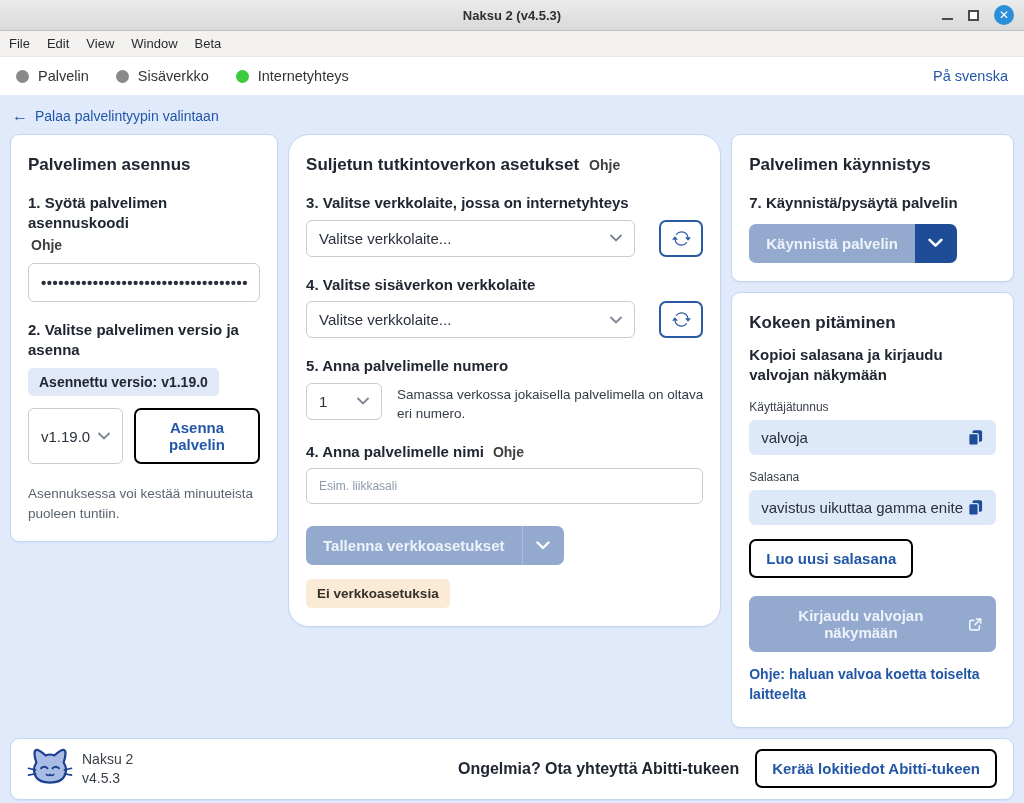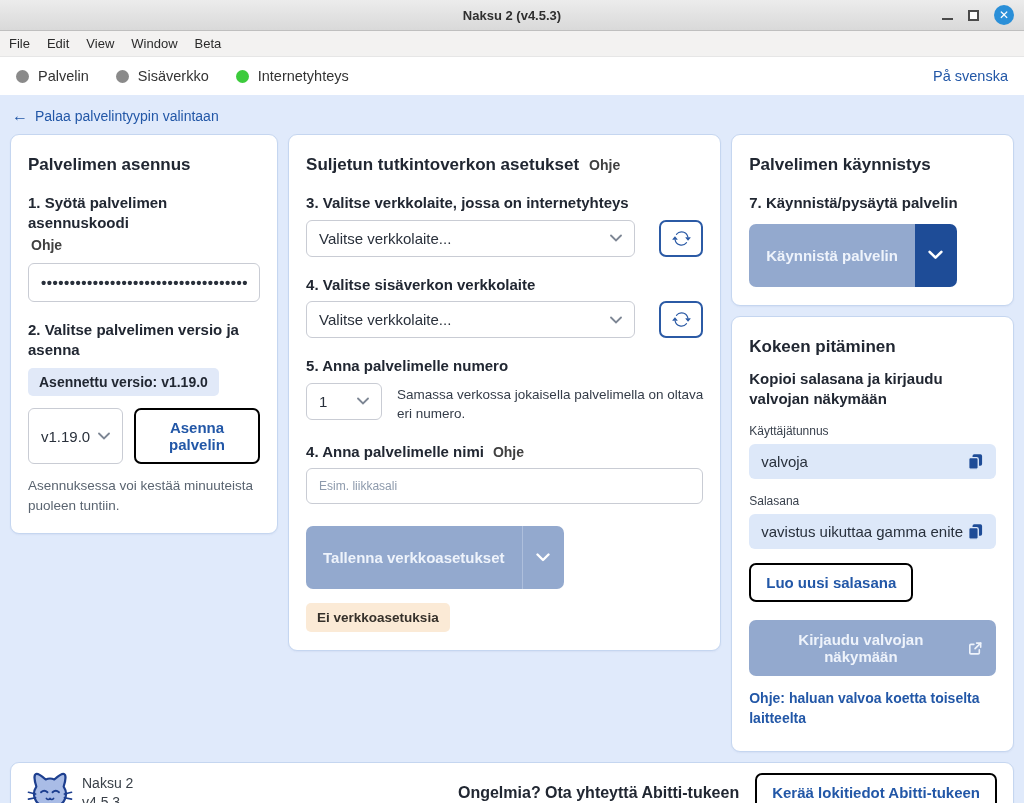--- a/index.html
+++ b/index.html
@@ -55,21 +55,21 @@
     color: #2257a7; font-size: 14px; margin: 3px 0 10px 2px;
   }
   .back-arrow { font-size: 16px; line-height: 1; }
   .columns { display: flex; gap: 10px; align-items: flex-start; }
   .panel {
     background: #fff; border: 1px solid #c5d6f0; border-radius: 9px;
     padding: 14px 17px 18px 17px;
     box-shadow: 0 1px 2px rgba(40,70,140,.06);
   }
   .col-1 { width: 289px; }
-  .col-2 { width: 469px; }
+  .col-2 { width: 469px; border-radius: 21px; }
   .col-3 { width: 298px; display: flex; flex-direction: column; gap: 10px; }
   .panel-title { font-size: 17px; font-weight: 700; margin: 6px 0 10px; }
   .panel-title-row { display: flex; align-items: baseline; gap: 10px; margin: 6px 0 10px; }
   .panel-title-row .panel-title { margin: 0; }
   .step-title { font-size: 15px; font-weight: 700; margin: 18px 0 7px; line-height: 1.3; }
   .step-title-row { display: flex; align-items: baseline; gap: 9px; margin: 18px 0 7px; }
   .step-title-row .step-title { margin: 0; }
   .ohje-link { color: #404040; font-size: 14px; font-weight: 600; }
   .ohje-block { margin: -3px 0 9px 3px; }
   
@@ -99,36 +99,36 @@
   }
   
   .btn-outline {
     background: #fff; border: 2px solid #000000; color: #2257a7;
     border-radius: 7px; padding: 9px 15px; font-size: 15px; font-weight: 600;
     font-family: inherit; display: inline-flex; align-items: center; justify-content: center;
   }
   .split-btn { display: inline-flex; margin-top: 4px; }
   .split-main {
     background: #93a9ce; color: #eef3fb; font-size: 15px; font-weight: 600;
-    padding: 23px 17px; border-radius: 7px 0 0 7px;
+    padding: 11px 17px; border-radius: 7px 0 0 7px;
     display: flex; align-items: center;
   }
   .split-caret {
     width: 42px; border-radius: 0 7px 7px 0;
     display: flex; align-items: center; justify-content: center;
   }
   .split-caret.muted { background: #93a9ce; border-left: 1px solid #aebfdc; }
   .split-caret.dark { background: #1e4c97; }
   .btn-disabled-primary {
     background: #93a9ce; color: #eef3fb; font-size: 15px; font-weight: 600;
     border: none; border-radius: 7px; padding: 11px 14px; font-family: inherit;
     width: 100%; display: flex; align-items: center; justify-content: center; gap: 9px;
     margin-top: 18px;
   }
-  .note-text { color: #5a6470; font-size: 13.5px; line-height: 1.45; margin-top: 12px; }
+  .note-text { color: #5a6470; font-size: 13.5px; line-height: 1.45; margin-top: 20px; }
   
   .version-row { display: flex; gap: 11px; }
   .version-select { width: 95px; }
   .device-row { display: flex; gap: 24px; align-items: stretch; }
   .device-row .select { flex: 1; }
   .icon-btn {
     width: 44px; border: 2px solid #2b5aa5; border-radius: 7px; background: #fff;
     display: flex; align-items: center; justify-content: center;
   }
   .number-row { display: flex; gap: 15px; align-items: flex-start; margin-bottom: 4px; }

